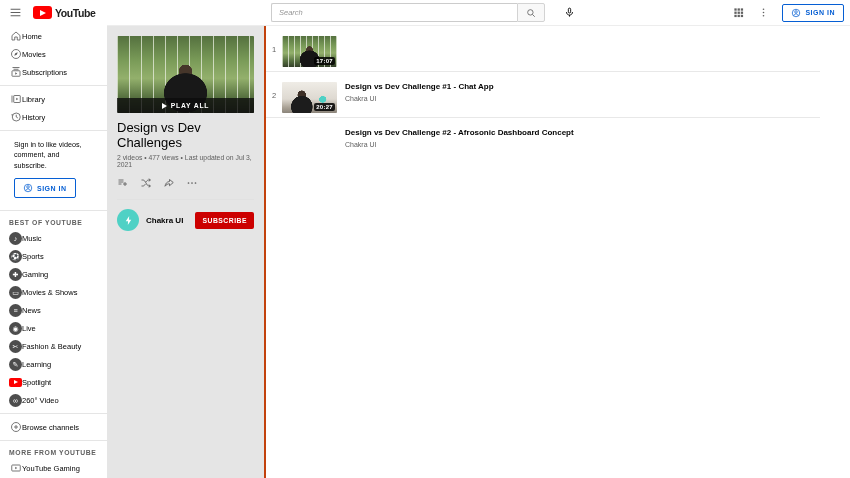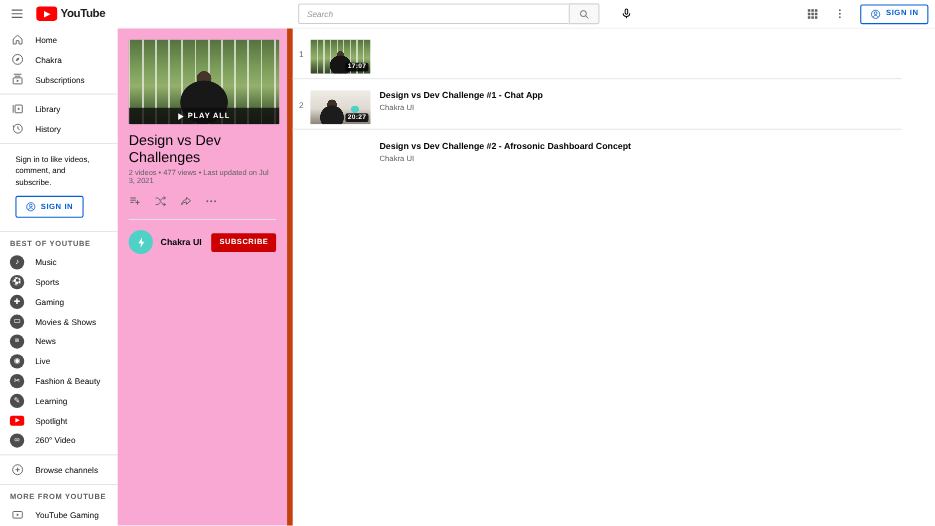--- a/index.html
+++ b/index.html
@@ -2,50 +2,50 @@
 <html><head>
 <meta charset="utf-8">
 <style>
   * { margin:0; padding:0; box-sizing:border-box; }
   body { font-family:"Liberation Sans", sans-serif; background:#fff; }
   .app { position:relative; width:850px; height:478px; background:#fff; overflow:hidden; }
 
   
   .masthead { position:absolute; top:0; left:0; right:0; height:25px; background:#fff; display:flex; align-items:center; z-index:5; }
   .menu-btn { margin-left:9px; width:13px; height:13px; cursor:pointer; display:flex; align-items:center; }
-  .logo { margin-left:11px; display:flex; gap:3px; cursor:pointer; }
+  .logo { margin-left:11px; display:flex; align-items:center; gap:3px; cursor:pointer; }
   .logo-mark { width:19px; height:13px; background:#FF0000; border-radius:3px; position:relative; }
   .logo-mark::after { content:""; position:absolute; left:7px; top:3.5px; border-left:6px solid #fff; border-top:3px solid transparent; border-bottom:3px solid transparent; }
   .logo-text { font-size:10.5px; font-weight:bold; letter-spacing:-0.4px; color:#212121; }
   .search-area { position:absolute; left:271px; top:3px; display:flex; height:19px; }
   .search-input { width:246px; height:19px; border:1px solid #ccc; border-right:none; border-radius:2px 0 0 2px; padding:0 7px; font-size:7.5px; color:#111; outline:none; font-family:inherit;font-style:italic; }
   .search-input::placeholder { color:#979797; }
   .search-btn { width:28px; height:19px; background:#f8f8f8; border:1px solid #d3d3d3; border-radius:0 2px 2px 0; display:flex; align-items:center; justify-content:center; cursor:pointer; }
   .mic-btn { position:absolute; left:559px; top:3px; width:20px; height:19px; display:flex; align-items:center; justify-content:center; cursor:pointer; }
   .header-right { position:absolute; right:6px; top:0; height:25px; display:flex; align-items:center; gap:13px; }
   .hicon { width:12px; height:12px; display:flex; align-items:center; justify-content:center; cursor:pointer; }
   .signin-btn { display:inline-flex; align-items:center; gap:4px; border:1px solid #065FD4; color:#065FD4; font-size:7px; font-weight:bold; letter-spacing:0.5px; padding:3px 8px; border-radius:2px; background:#fff; cursor:pointer; font-family:inherit; }
 
   
   .guide { position:absolute; top:25px; left:0; width:107px; bottom:0; background:#fff; overflow:hidden; padding-top:2px; }
   .side-item { height:18px; display:flex; align-items:center; padding-left:9px; cursor:pointer; }
   .sicon { width:13px; height:13px; flex:none; display:flex; align-items:center; justify-content:center; color:#606060; }
-  .slabel { margin-left:10px; font-size:7.5px; color:#030303; white-space:nowrap; }
+  .slabel { font-size:7.5px; color:#030303; white-space:nowrap; }
   .divider { border-top:1px solid #e5e5e5; margin:4px 0; }
   .guide-section-title { font-size:6.8px; font-weight:bold; color:#606060; letter-spacing:0.6px; padding:4px 9px 3px; }
   .signin-promo { padding:5px 14px 8px; }
   .promo-text { font-size:7.2px; color:#030303; line-height:1.45; }
   .promo-btn { margin-top:7px; display:inline-flex; align-items:center; gap:4px; border:1px solid #065FD4; color:#065FD4; font-size:7px; font-weight:bold; letter-spacing:0.5px; padding:4px 8px; border-radius:2px; background:#fff; cursor:pointer; font-family:inherit; }
   .cicon { width:13px; height:13px; border-radius:50%; background:#4d4d4d; color:#fff; font-size:7px; line-height:13px; text-align:center; display:block; }
   .yt-rect { width:13px; height:9px; background:#FF0000; border-radius:2px; position:relative; display:block; }
   .yt-rect::after { content:""; position:absolute; left:5px; top:2.5px; border-left:4px solid #fff; border-top:2px solid transparent; border-bottom:2px solid transparent; }
 
   
   .content { position:absolute; top:25px; left:107px; right:0; bottom:0; display:flex; border-top:1px solid #ededed; }
-  .playlist-panel { width:159px; flex:none; background:#f9a8d4; border-right:5px solid #c2410c; padding:10px 10px 0; }
+  .playlist-panel { width:159px; flex:none; background:#e5e5e5; border-right:2px solid #c2410c; padding:10px 10px 0; }
   .pl-thumb { width:137px; height:77px; position:relative; border-radius:1px; overflow:hidden; cursor:pointer;
     background:
       radial-gradient(ellipse 16% 26% at 50% 74%, #181818 97%, rgba(24,24,24,0) 100%),
       radial-gradient(ellipse 5% 9% at 50% 46%, #46362a 96%, rgba(70,54,42,0) 100%),
       repeating-linear-gradient(90deg, rgba(233,238,224,0.75) 0 1.5px, rgba(233,238,224,0) 1.5px 12px),
       linear-gradient(180deg, #55713f 0%, #7a9b58 32%, #93b06c 55%, #5a7442 78%, #33402a 100%);
   }
   .playall { position:absolute; left:0; right:0; bottom:0; height:15px; background:rgba(12,12,12,0.78); color:#fff; display:flex; align-items:center; justify-content:center; gap:4px; font-size:6.8px; letter-spacing:0.8px; font-weight:bold; }
   .play-tri { width:0; height:0; border-left:5px solid #fff; border-top:3.5px solid transparent; border-bottom:3.5px solid transparent; }
   .pl-title { margin-top:7px; font-size:13px; color:#030303; }
@@ -159,21 +159,21 @@
         </span>
       <span class="slabel">Home</span>
     </div>
     <div class="side-item">
       <span class="sicon">
           <svg width="12" height="12" viewBox="0 0 24 24" fill="none" stroke="#606060" stroke-width="1.7">
             <circle cx="12" cy="12" r="9"></circle>
             <path d="M15.5 8.5l-2 5-5 2 2-5z" fill="#606060" stroke="none"></path>
           </svg>
         </span>
-      <span class="slabel">Chakra</span>
+      <span class="slabel">Movies</span>
     </div>
     <div class="side-item">
       <span class="sicon">
           <svg width="12" height="12" viewBox="0 0 24 24" fill="none" stroke="#606060" stroke-width="1.7">
             <path d="M5 3h14M7 6.5h10"></path>
             <rect x="4" y="9.5" width="16" height="11" rx="1"></rect>
             <path d="M10.5 12.5l4 2.5-4 2.5z" fill="#606060" stroke="none"></path>
           </svg>
         </span>
       <span class="slabel">Subscriptions</span>

